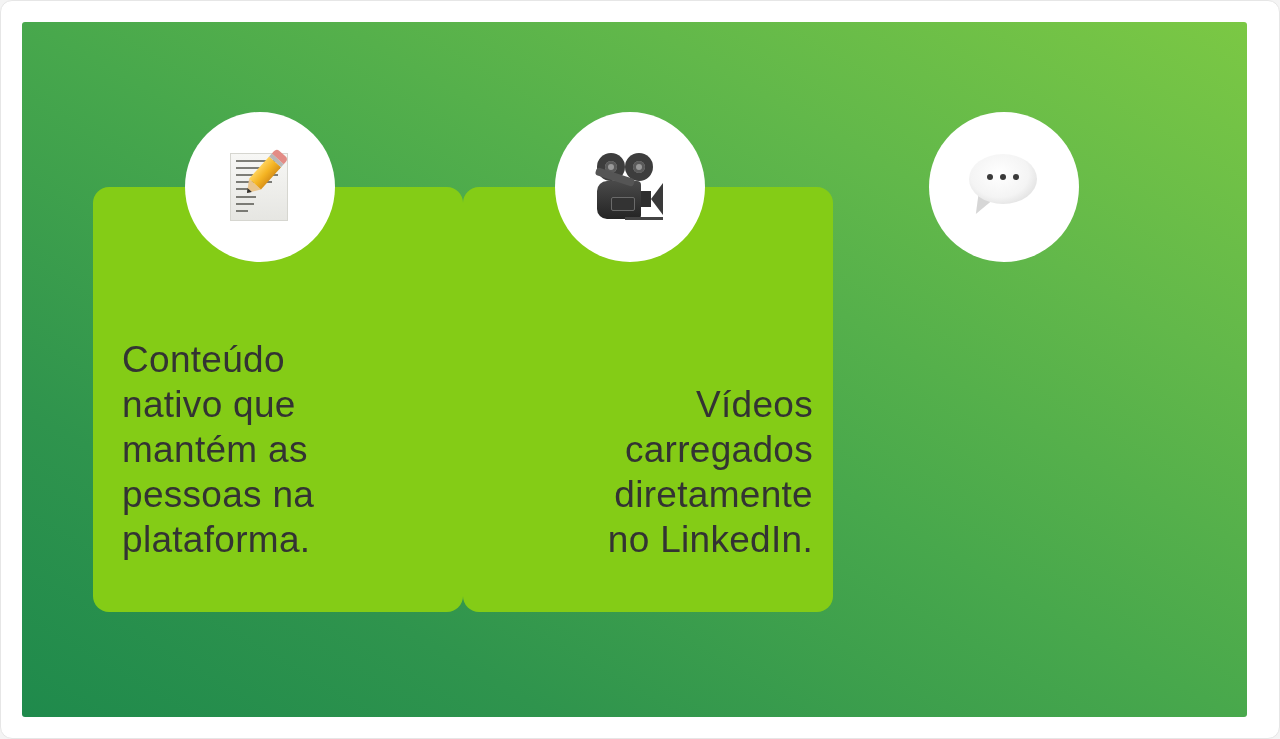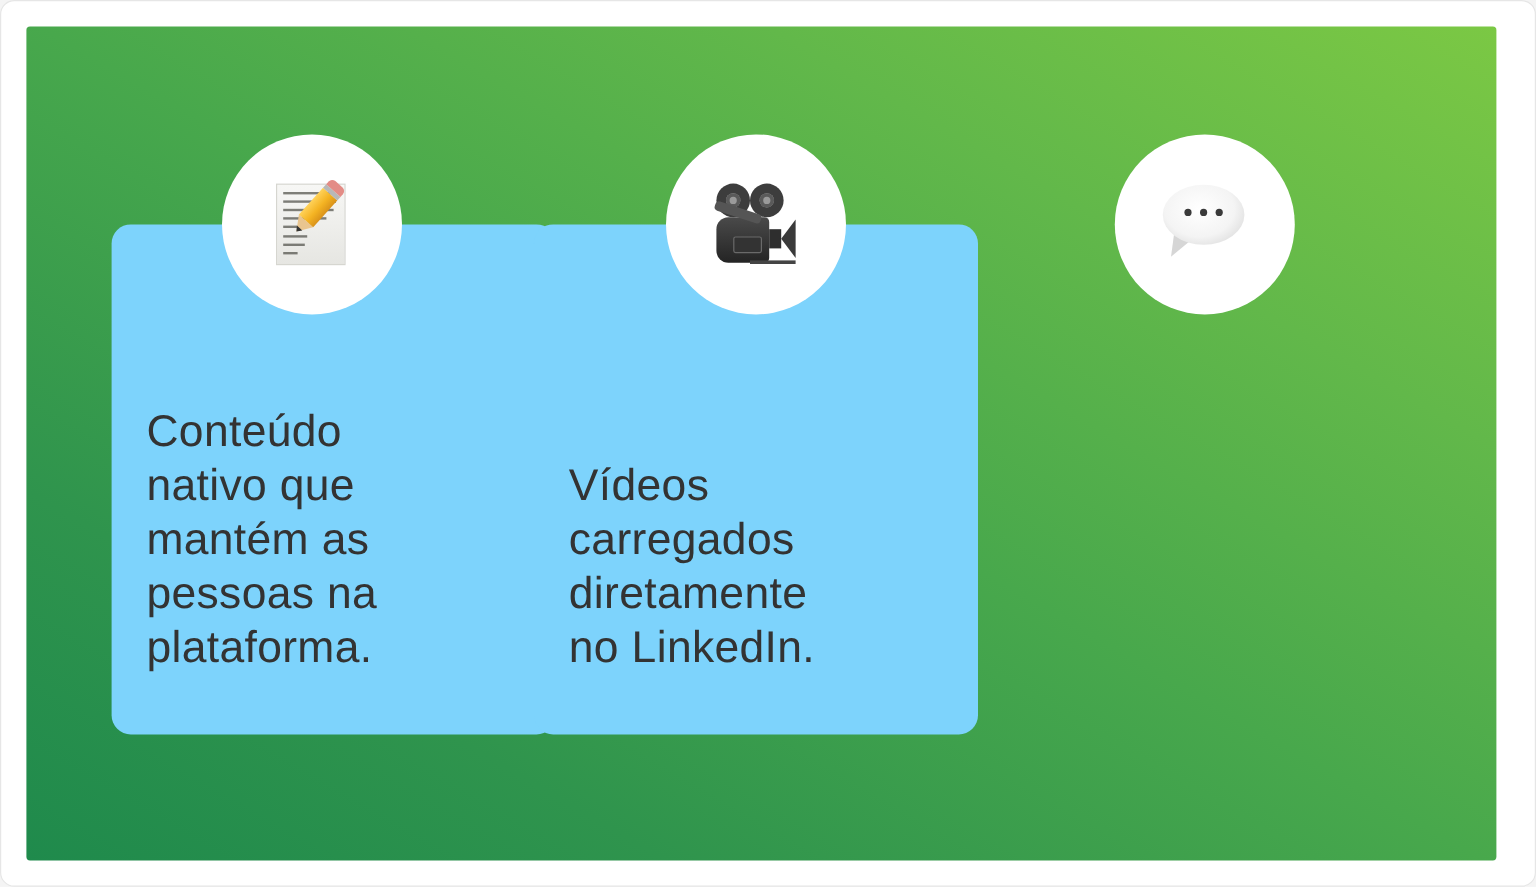--- a/index.html
+++ b/index.html
@@ -27,25 +27,25 @@
       width: 1225px;
       height: 695px;
       border-radius: 3px;
       background: linear-gradient(30deg, #1f8a4c 0%, #2f944d 22%, #48a84c 50%, #62b84a 75%, #7bc844 100%);
     }
     .card {
       position: absolute;
       top: 186px;
       width: 370px;
       height: 425px;
-      background: #7dd3fc;
+      background: #84cc16;
       border-radius: 16px;
     }
     .card.c1 { left: 92px; }
-    .card.c2 { left: 444px; }
+    .card.c2 { left: 462px; text-align: right; }
     .card.c3 { left: 832px; }
 
     .icon-circle {
       position: absolute;
       top: 111px;
       width: 150px;
       height: 150px;
       border-radius: 50%;
       background: #ffffff;
       display: flex;

